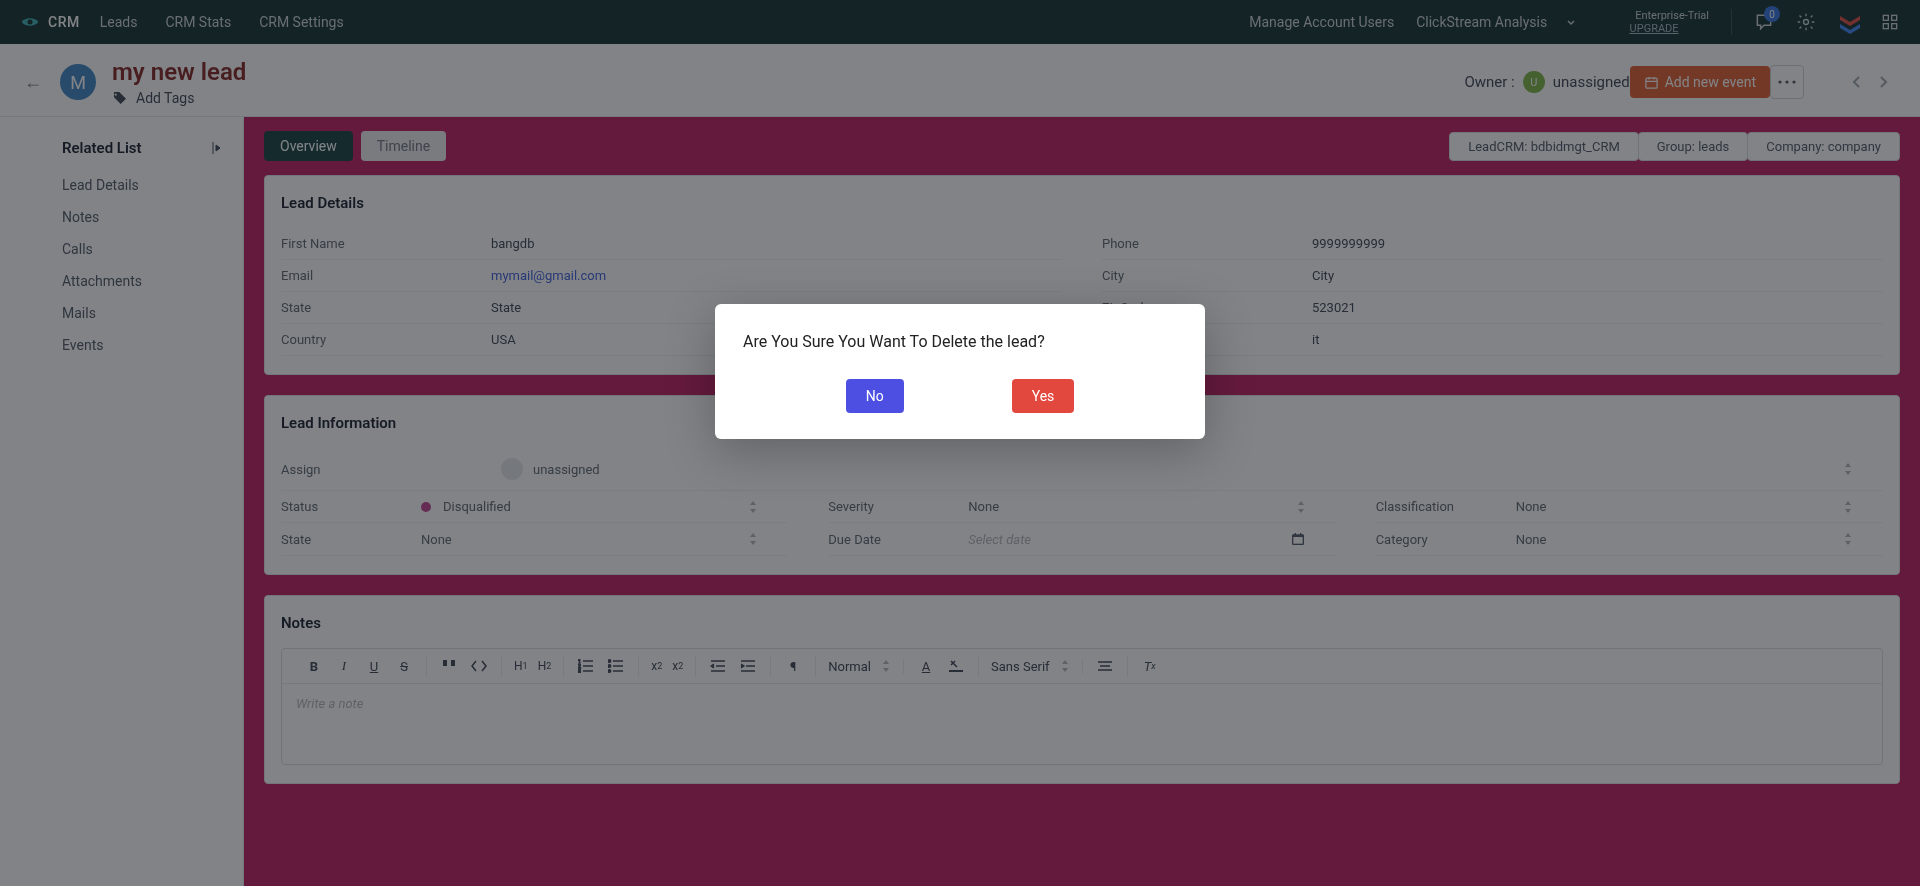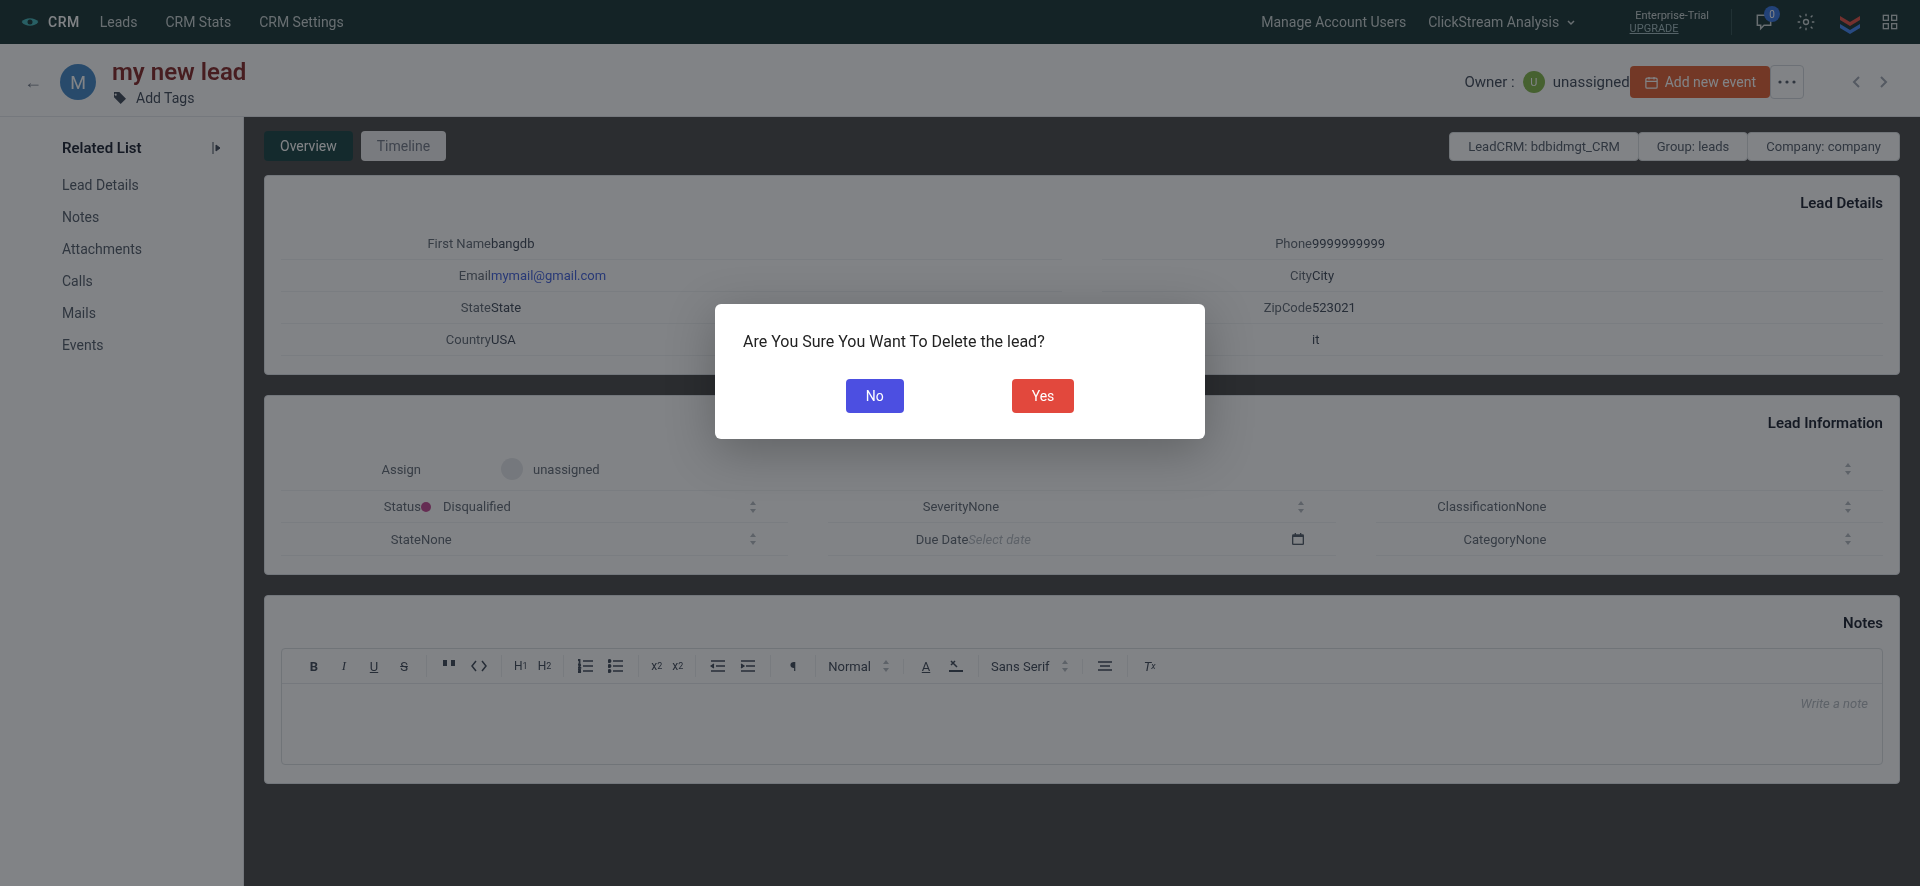--- a/index.html
+++ b/index.html
@@ -62,21 +62,21 @@
     gap: 22px;
   }
   .topbar-right-item {
     color: #c7d0d0;
     cursor: pointer;
     font-size: 14px;
   }
   .clickstream {
     display: flex;
     align-items: center;
-    gap: 6px;
+    gap: 18px;
   }
   .trial-block {
     display: flex;
     flex-direction: column;
     align-items: center;
     font-size: 11px;
     line-height: 1.2;
   }
   .trial-label {
     color: #c7d0d0;
@@ -263,24 +263,23 @@
   }
   .sidebar-item {
     padding: 8px 20px 8px 62px;
     font-size: 14px;
     color: #4b5563;
     cursor: pointer;
   }
 
   .main {
     flex: 1;
-    background: #404040;
+    background: #be185d;
     padding: 0 20px 20px;
     overflow-y: auto;
-    text-align: right;
   }
   .tabs-row {
     display: flex;
     align-items: center;
     padding: 14px 0;
     gap: 8px;
   }
   .tab {
     padding: 7px 16px;
     border-radius: 4px;
@@ -600,22 +599,22 @@
       <div class="related-list-hd">
         <span class="related-title">Related List</span>
         <span class="collapse-icon">
           <svg width="12" height="14" viewBox="0 0 12 14">
               <path d="M2 1v12M5 4l4 3-4 3z" stroke="currentColor" fill="currentColor" stroke-width="1"></path>
             </svg>
         </span>
       </div>
       <div class="sidebar-item">Lead Details</div>
       <div class="sidebar-item">Notes</div>
+      <div class="sidebar-item">Calls</div>
       <div class="sidebar-item">Attachments</div>
-      <div class="sidebar-item">Calls</div>
       <div class="sidebar-item">Mails</div>
       <div class="sidebar-item">Events</div>
     </div>
 
     <div class="main">
       <div class="tabs-row">
         <div class="tab tab-active">Overview</div>
         <div class="tab tab-inactive">Timeline</div>
         <div class="breadcrumb-pills">
           <div class="pill">LeadCRM: bdbidmgt_CRM</div>

